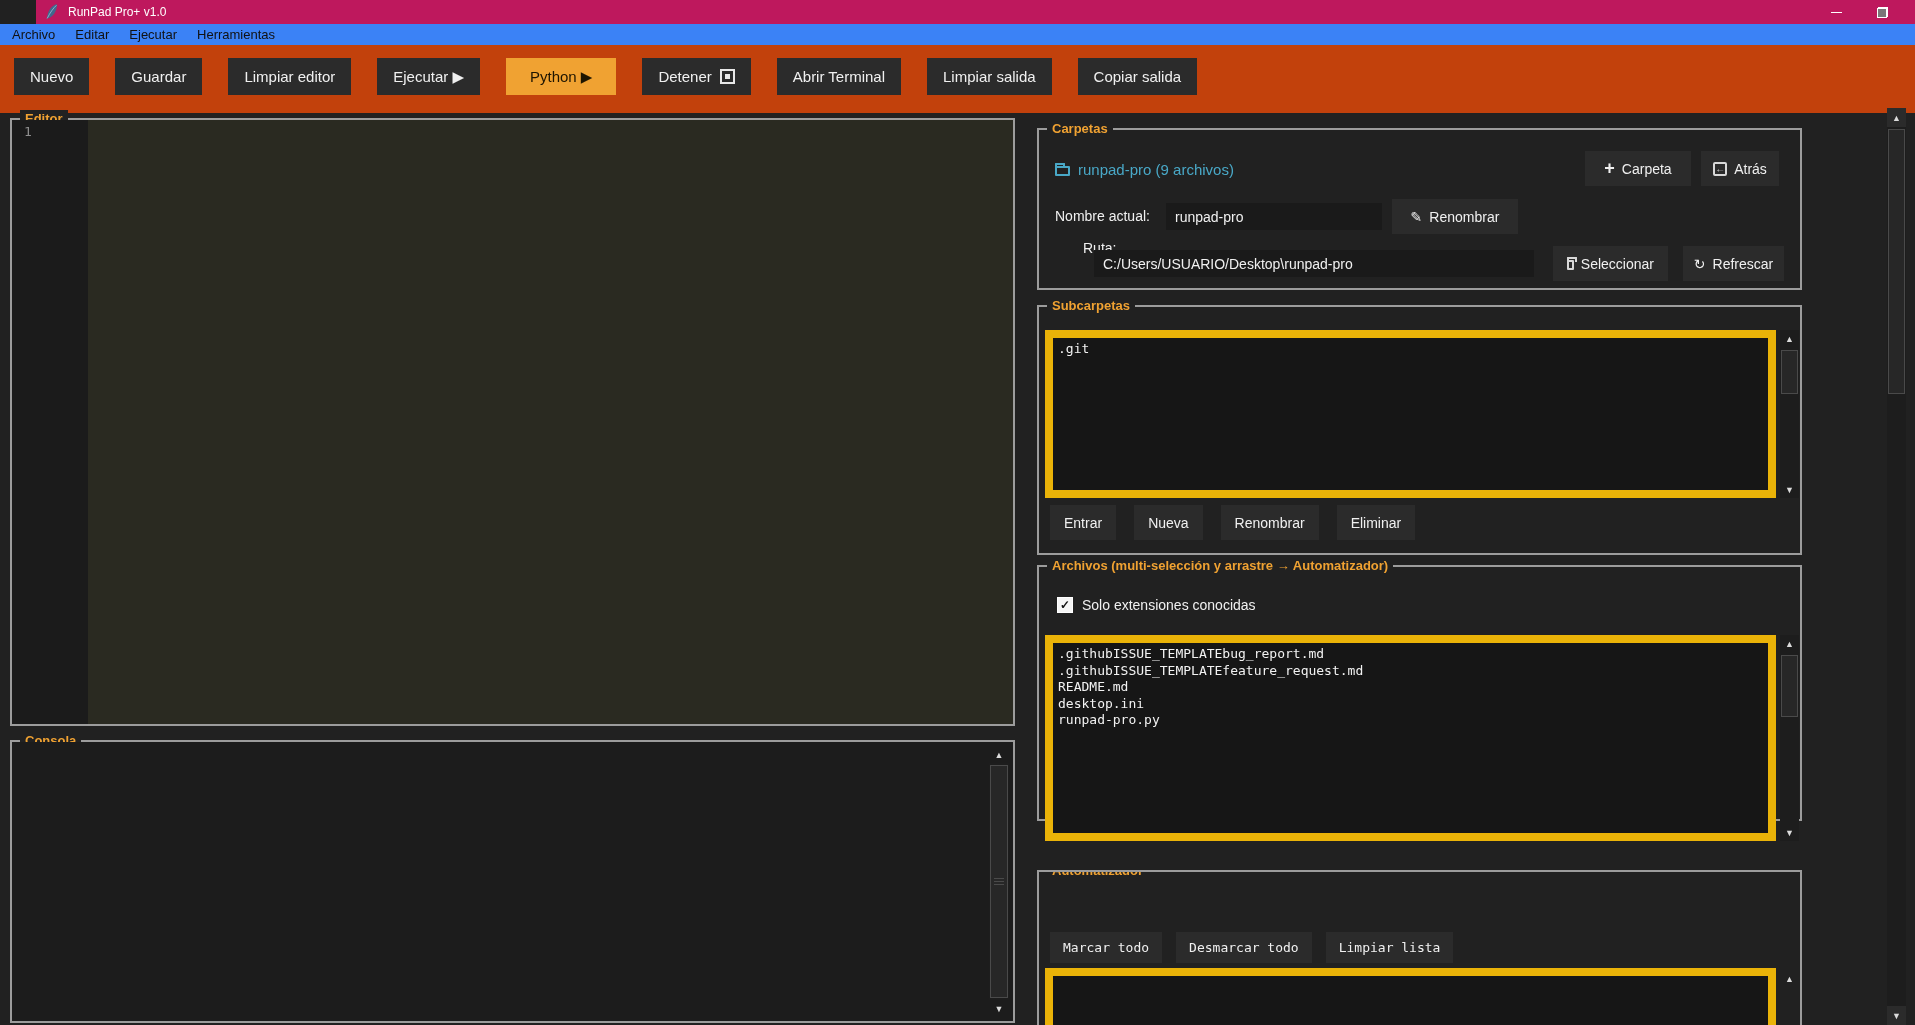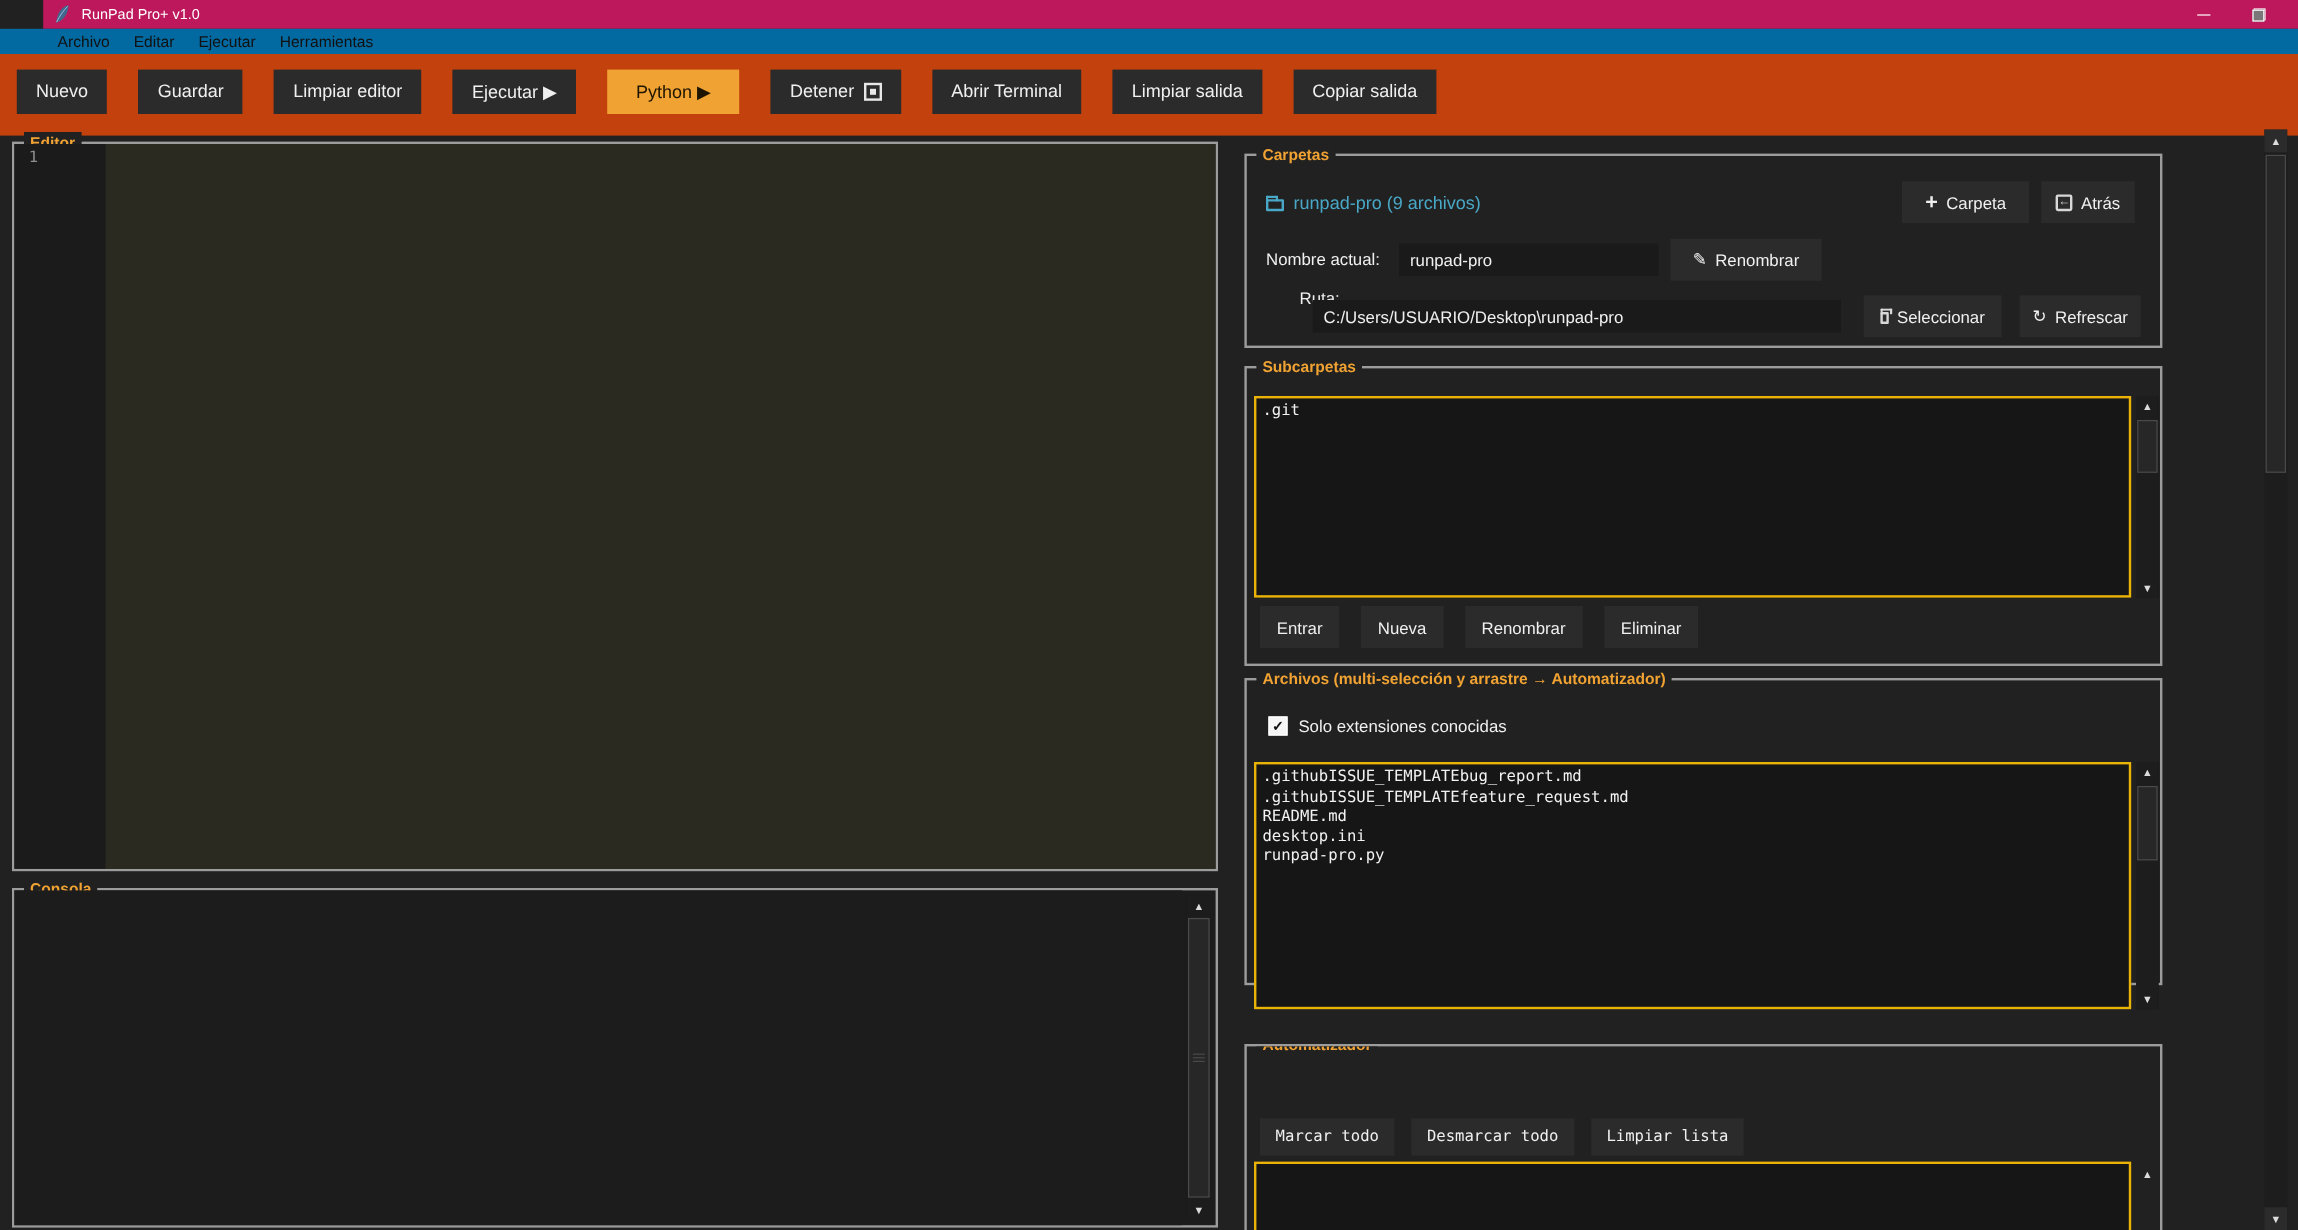--- a/index.html
+++ b/index.html
@@ -16,22 +16,22 @@
   .win-btn { width:46px; height:100%; display:flex; align-items:center; justify-content:center;
              color:#FFFFFF; font-size:12px; }
   .min-glyph { width:11px; height:1px; background:#FFFFFF; display:inline-block; }
   .restore-glyph { width:11px; height:11px; position:relative; display:inline-block; }
   .restore-glyph::before { content:""; position:absolute; top:0; right:0; width:8px; height:8px;
              border:1px solid #FFFFFF; }
   .restore-glyph::after { content:""; position:absolute; bottom:0; left:0; width:8px; height:8px;
              border:1px solid #FFFFFF; background:#7B7678; }
 
   
-  .menubar { position:absolute; left:0; top:24px; width:1915px; height:21px; background:#0369a1;
-             display:flex; align-items:center;padding-left:36px; }
+  .menubar { position:absolute; left:0; top:24px; width:1915px; height:21px; background:#3b82f6;
+             display:flex; align-items:center; }
   .menu-item { padding:0 10px; font-size:13px; color:#111111; }
   .menu-item:first-child { margin-left:2px; }
 
   
   .toolbar { position:absolute; left:0; top:45px; width:1915px; height:68px; background:#c2410c; }
   .toolbar-row { position:absolute; left:14px; top:13px; display:flex; gap:26px; }
   .btn { background:#2B2B2B; color:#F0F0F0; border:none; display:inline-flex;
          align-items:center; justify-content:center; font-size:15px;
          font-family:"Liberation Sans", sans-serif; white-space:nowrap; cursor:default; }
   .tb-btn { height:37px; padding:0 16px; }
@@ -77,21 +77,21 @@
   .field-label { font-size:14px; color:#F0F0F0; line-height:34px; }
   .entry { background:#1A1A1A; border:none; color:#F0F0F0; font-size:14px; padding:0 9px;
            font-family:"Liberation Sans", sans-serif; }
   .sm-btn { height:35px; padding:0 14px; font-size:14px; gap:7px; }
   .plus-glyph { font-size:18px; font-weight:bold; line-height:15px; }
   .back-ic { display:inline-flex; width:16px; height:14px; border:2px solid #D8D8D8;
              border-radius:2px; align-items:center; justify-content:center; font-size:10px;
              color:#D8D8D8; line-height:1; }
   .pencil-glyph, .refresh-glyph { font-family:"DejaVu Sans", sans-serif; font-size:14px; }
 
-  .listbox { position:absolute; background:#161616; border:2px solid #eab308;
+  .listbox { position:absolute; background:#161616; border:8px solid #eab308;
              font-family:"DejaVu Sans Mono", monospace; font-size:13px; color:#F2F2F2;
              padding:3px 5px; line-height:16.5px; }
   .lb-item { white-space:pre; }
 
   .checkbox { width:16px; height:16px; background:#F5F5F5; border:1px solid #FFFFFF;
               display:inline-flex; align-items:center; justify-content:center;
               color:#111111; font-size:12px; font-weight:bold; }
   .mono-btn { font-family:"DejaVu Sans Mono", monospace; font-size:13px; height:31px;
               padding:0 13px; }
 

